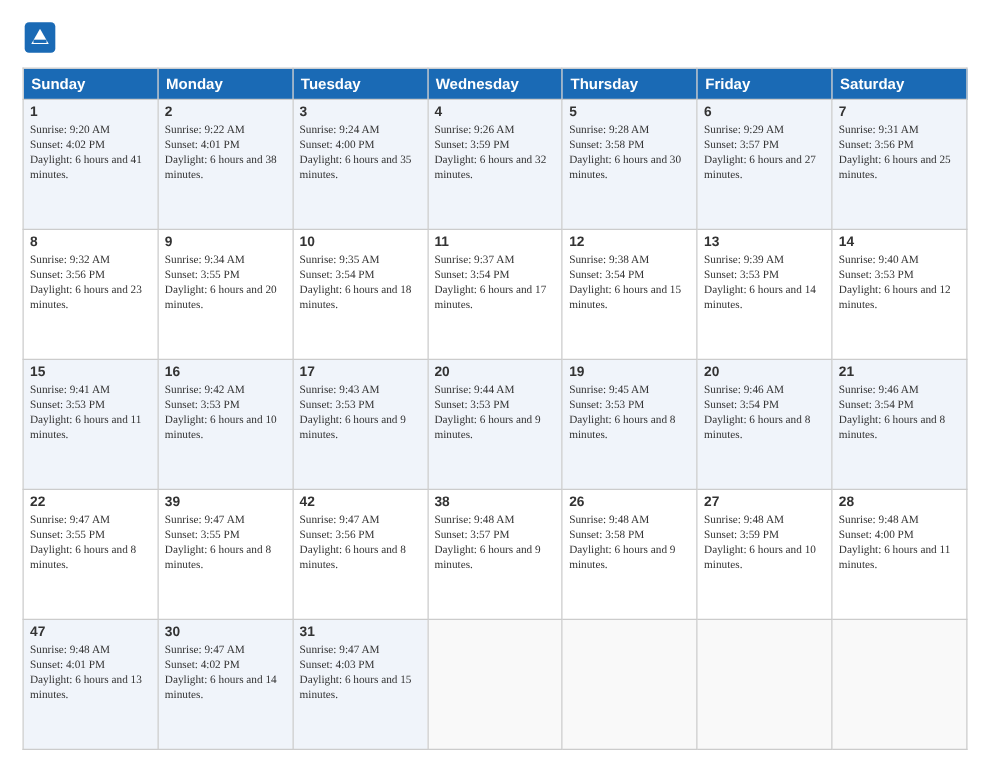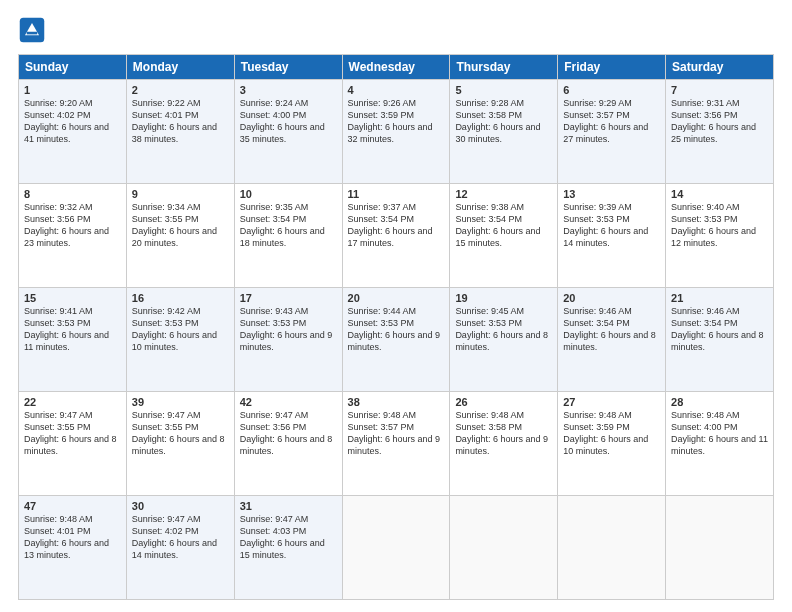--- a/index.html
+++ b/index.html
@@ -86,20 +86,21 @@
     .day-num {
       font-size: 11px;
       font-weight: bold;
       display: block;
       margin-bottom: 1px;
     }
     .cell-text {
       font-size: 9px;
       line-height: 1.35;
       color: #333;
+      font-family: Liberation Serif, serif;
     }
     .empty-cell {
       background: #f9f9f9 !important;
     }
   </style>
 </head>
 <body>
 
 <div class="page">
   <div class="header">

